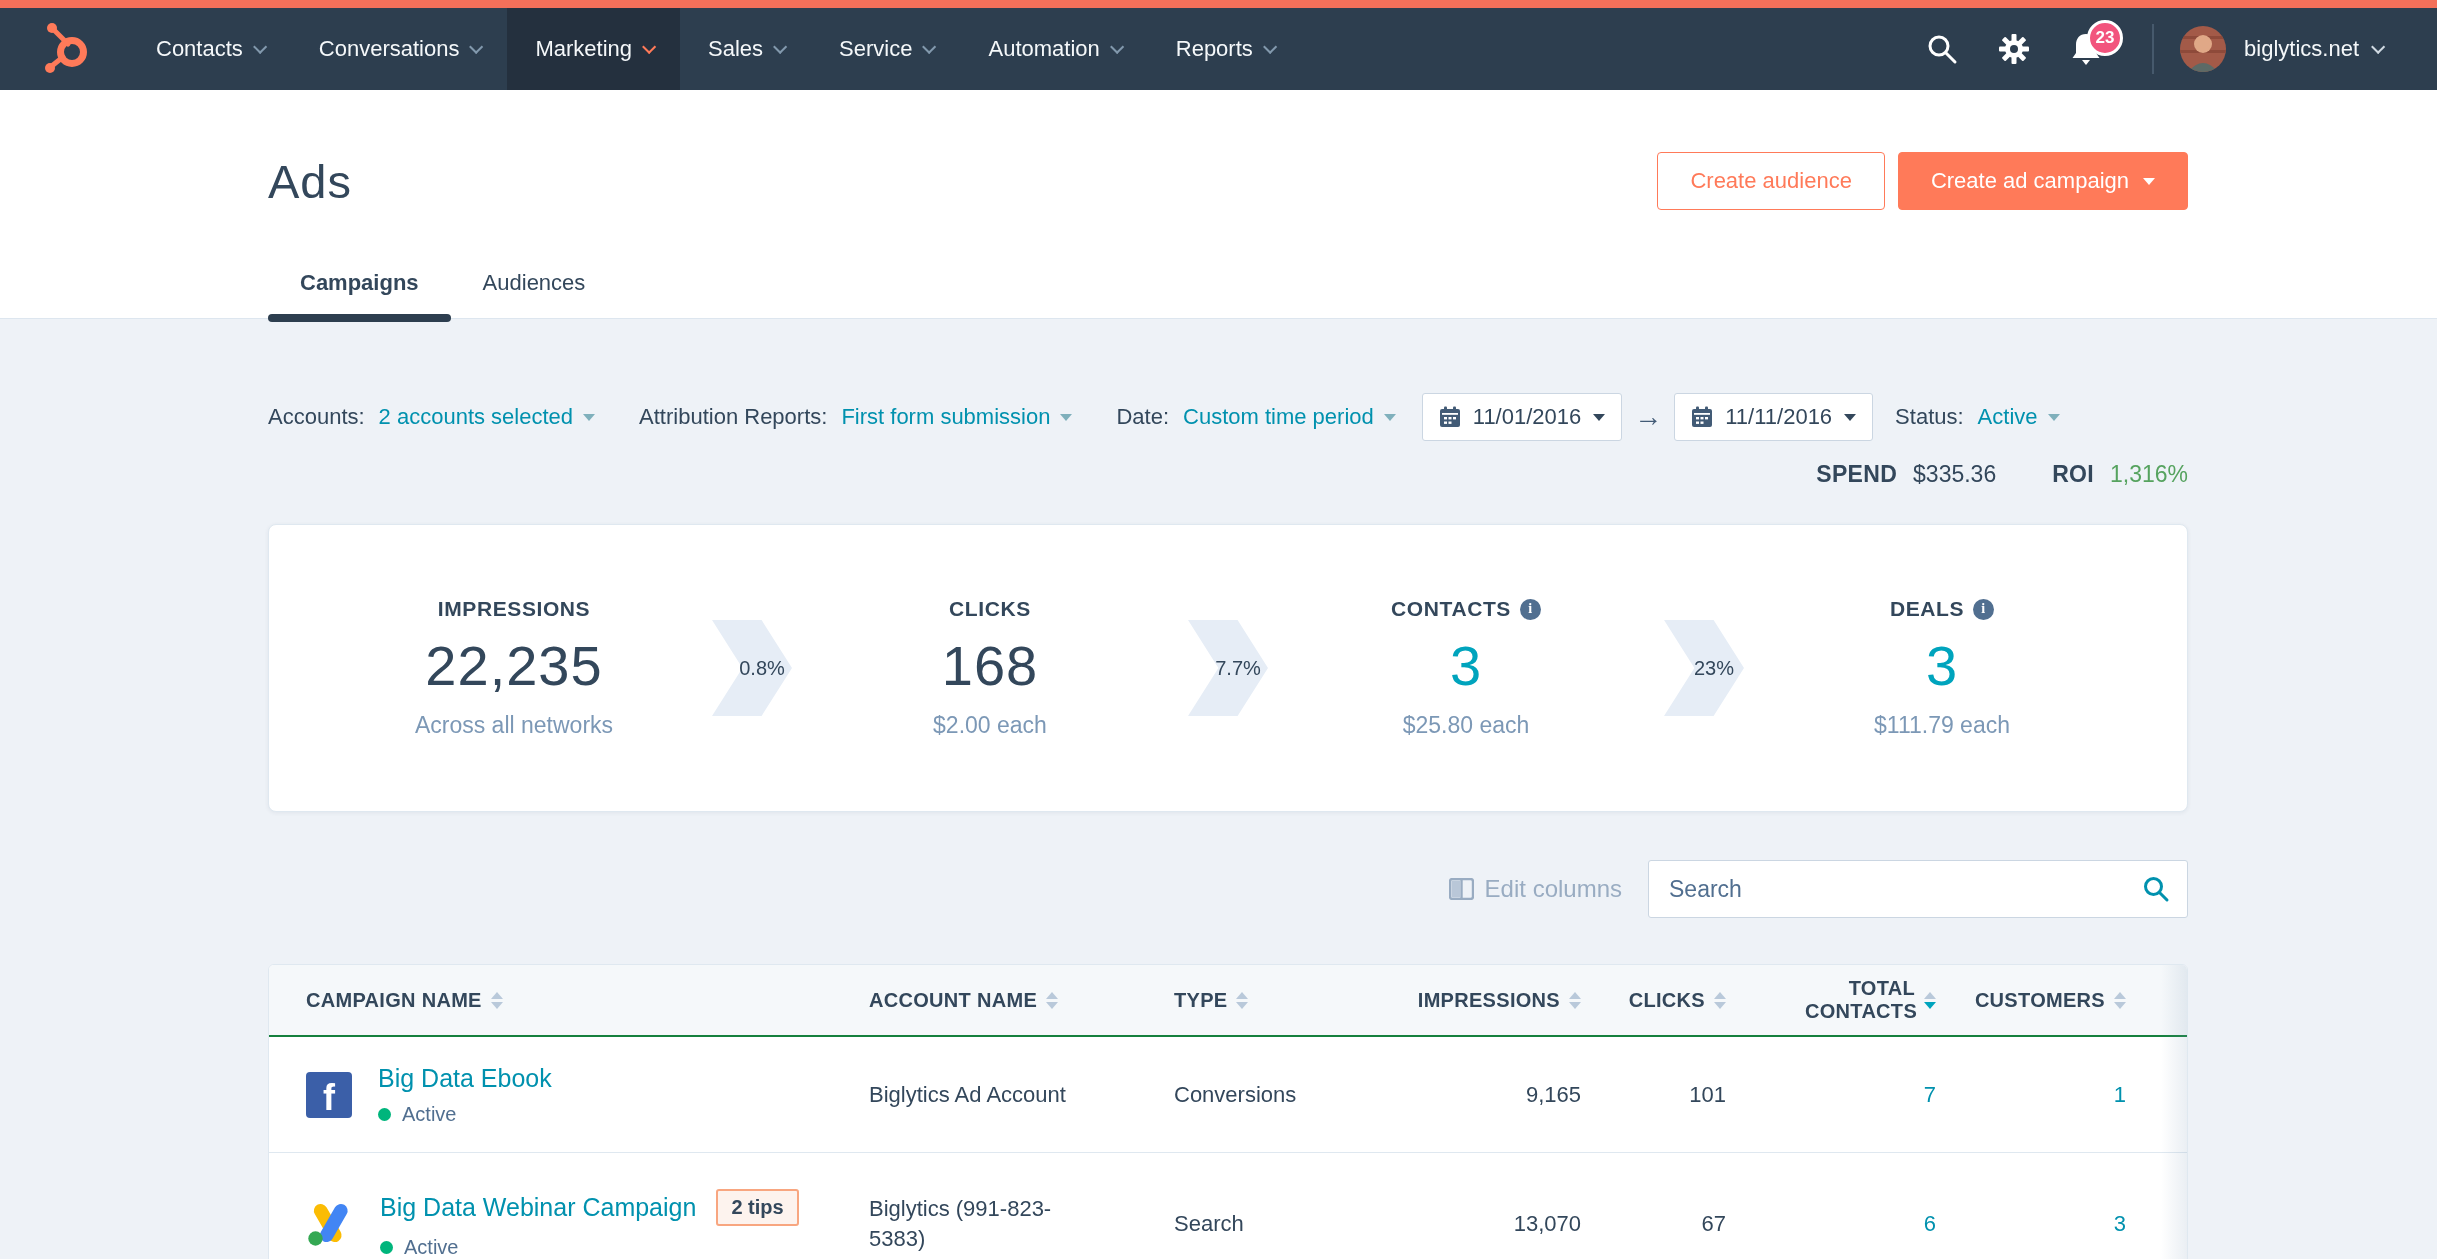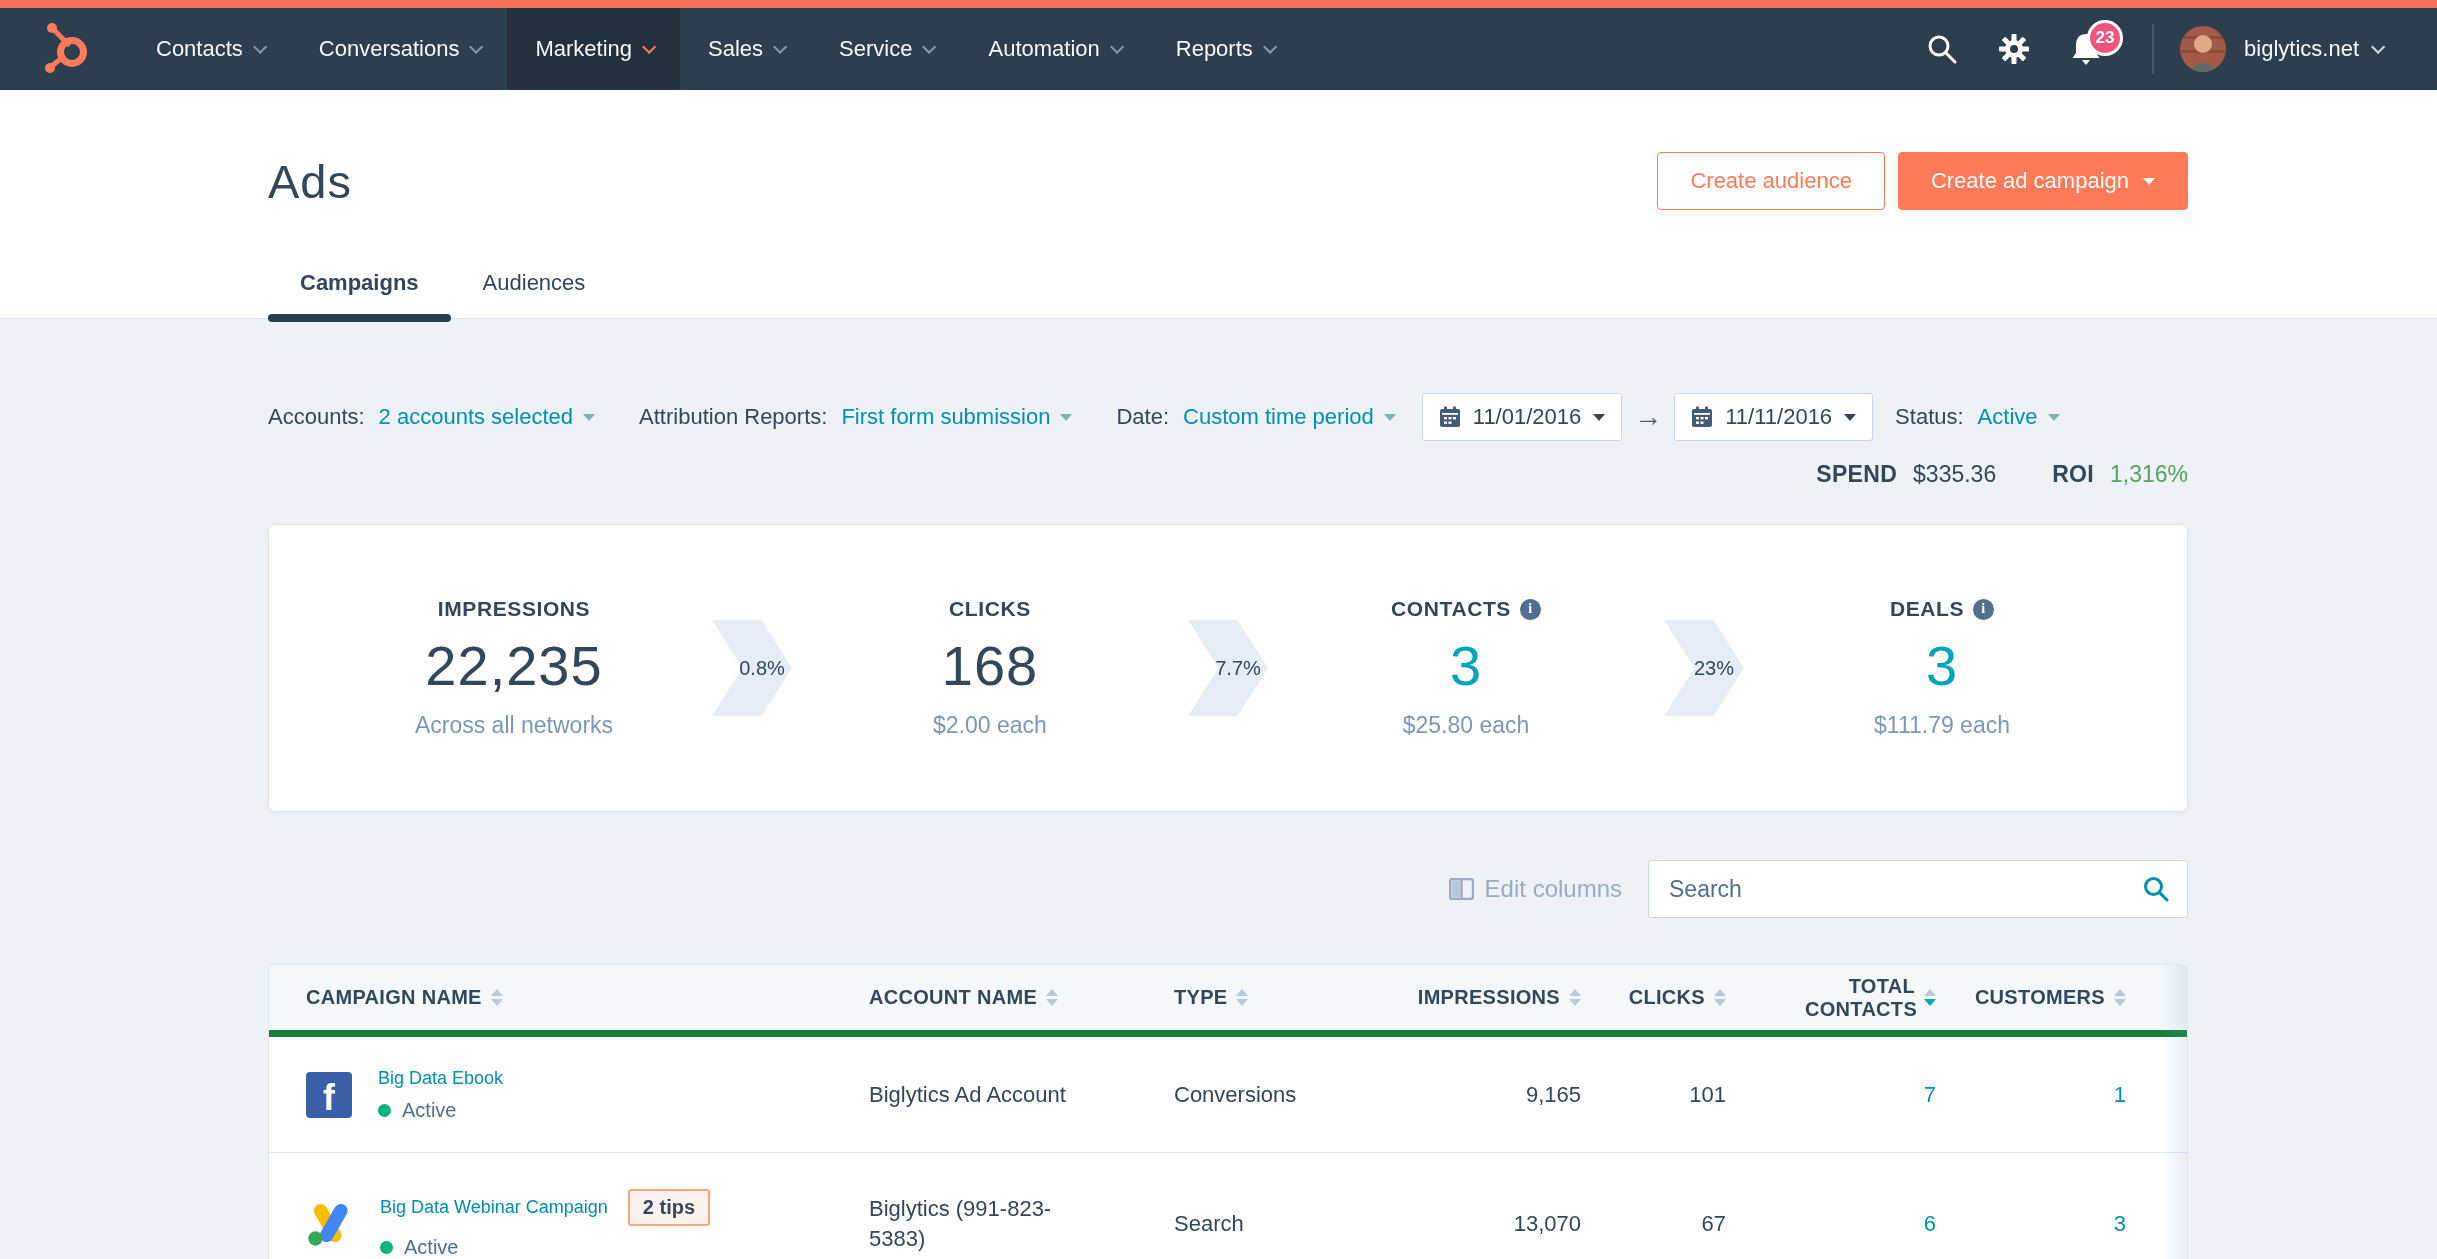--- a/index.html
+++ b/index.html
@@ -69,37 +69,37 @@
   .table-controls { display:flex; justify-content:flex-end; align-items:center; margin-top:48px; gap:26px; }
   .edit-columns { display:flex; align-items:center; gap:11px; color:#99acc2; font-size:24px; cursor:pointer; }
   .searchbox { position:relative; width:540px; }
   .searchbox input { width:100%; height:58px; border:1px solid #cbd6e2; border-radius:3px; background:#fff; font-size:23px; font-family:"Liberation Sans",sans-serif; color:#33475b; padding:0 64px 0 20px; outline:none; }
   .searchbox input::placeholder { color:#516f90; }
   .searchbox svg { position:absolute; right:18px; top:15px; }
 
   
   .table-card { margin-top:46px; background:#fff; border:1px solid #dfe8f0; border-radius:6px 6px 0 0; position:relative; overflow:hidden; }
   .trow { display:grid; grid-template-columns:600px 305px 190px 217px 145px 210px 190px; padding-right:61px; align-items:center; }
-  .thead { height:72px; background:#f5f8fa; border-bottom:7px solid #15803d; font-size:20px; font-weight:bold; letter-spacing:.3px; color:#33475b; }
+  .thead { height:72px; background:#f5f8fa; border-bottom:2px solid #15803d; font-size:20px; font-weight:bold; letter-spacing:.3px; color:#33475b; }
   .th { display:flex; align-items:center; gap:9px; cursor:pointer; }
   .th.right { justify-content:flex-end; text-align:right; }
   .th .lbl { line-height:1.15; }
   .sorter { display:flex; flex-direction:column; gap:3px; }
   .s-up { width:0;height:0;border-left:6px solid transparent;border-right:6px solid transparent;border-bottom:7px solid #b9c9da; }
   .s-dn { width:0;height:0;border-left:6px solid transparent;border-right:6px solid transparent;border-top:7px solid #b9c9da; }
   .s-dn.active { border-top-color:#00a4bd; }
   .pad-l { padding-left:37px; }
   .tbody-row { font-size:22px; color:#33475b; }
   .tbody-row + .tbody-row { border-top:1px solid #dfe8f0; }
   .r1 { height:115px; } .r2 { height:142px; }
   .cell-campaign { display:flex; align-items:center; gap:26px; }
   .net-icon { width:48px; height:48px; flex:none; }
   .fb-icon { width:46px; height:46px; border-radius:4px; background:#3b5fa8; color:#fff; font-size:36px; font-weight:bold; display:flex; align-items:flex-end; justify-content:center; line-height:1.08; overflow:hidden; }
   .camp-name-line { display:flex; align-items:center; }
-  .camp-link { color:#0091ae; font-size:18px; cursor:pointer; }
+  .camp-link { color:#0091ae; font-size:25px; cursor:pointer; }
   .tips-badge { margin-left:20px; border:2px solid #f8a680; background:#fdf3ee; border-radius:3px; padding:5px 13px; font-size:20px; font-weight:bold; color:#33475b; white-space:nowrap; }
   .status-line { display:flex; align-items:center; gap:11px; margin-top:10px; }
   .status-dot { width:13px; height:13px; border-radius:50%; background:#00b57c; }
   .status-text { font-size:20px; color:#516f90; }
   .cell-account { padding-right:70px; line-height:1.35; }
   .num { text-align:right; }
   .num.teal { color:#0091ae; cursor:pointer; }
   .right-fade { position:absolute; top:0; right:0; bottom:0; width:26px; background:linear-gradient(to right, rgba(124,152,182,0), rgba(124,152,182,0.16)); pointer-events:none; }
 </style>
 </head>

